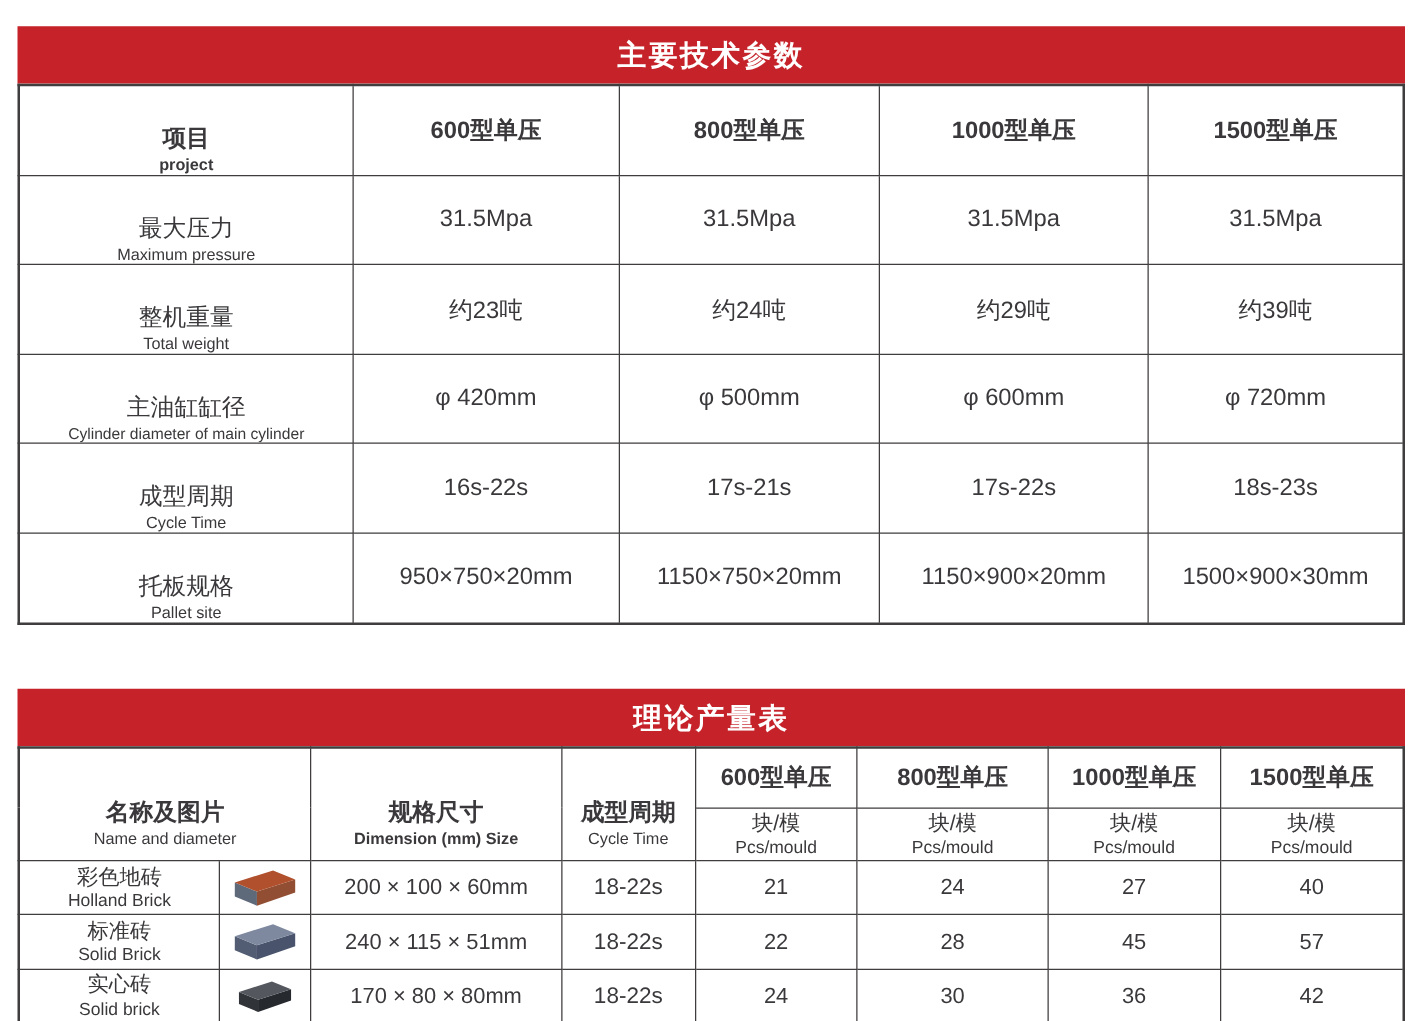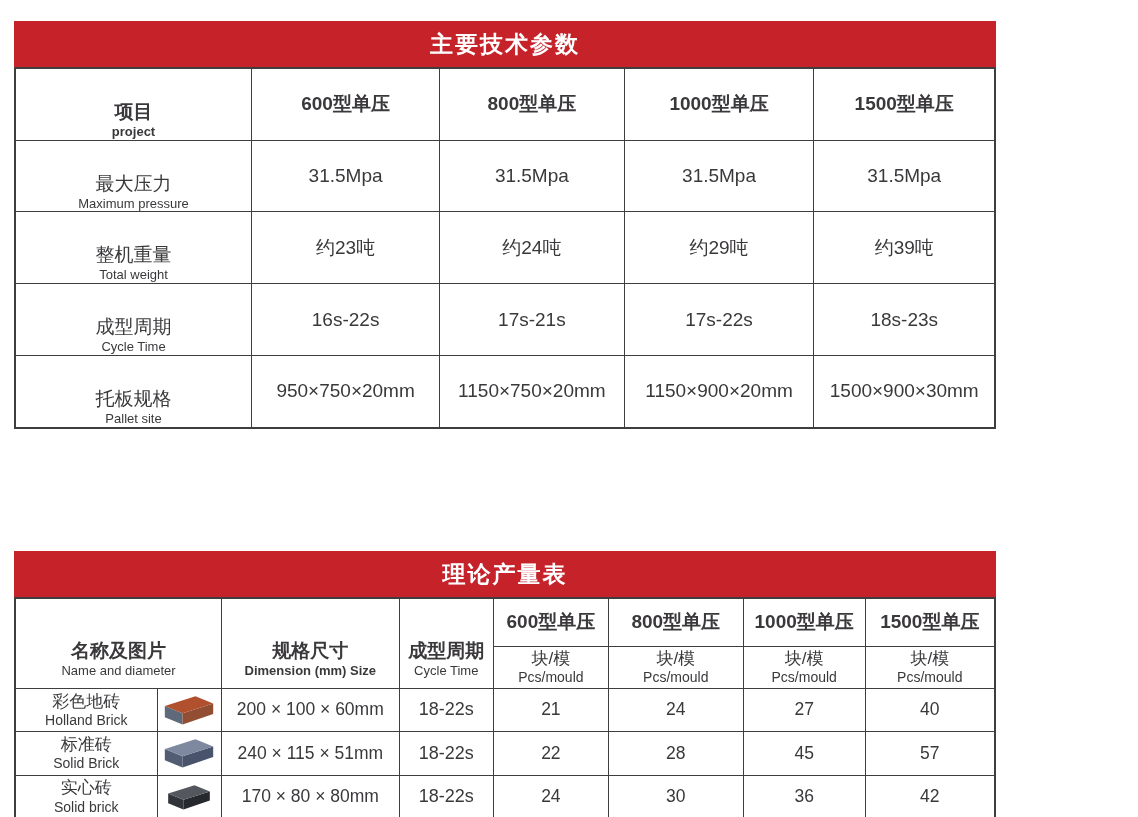--- a/index.html
+++ b/index.html
@@ -12,21 +12,21 @@
   .sheet {
     position: relative;
     width: 1138px;
     height: 817px;
     background: #ffffff;
     overflow: hidden;
   }
   .tblwrap {
     position: absolute;
     left: 14px;
-    width: 982px;
+    width: 1110px;
   }
   #t1 { top: 21px; }
   #t2 { top: 551px; }
 
   .titlebar {
     height: 46px;
     background: #c5222a;
     color: #ffffff;
     font-size: 23px;
     font-weight: bold;
@@ -115,20 +115,30 @@
         </tr>
         <tr>
           <th>
             <div class="zh">整机重量</div>
             <div class="en">Total weight</div>
           </th>
           <td class="val">约23吨</td>
           <td class="val">约24吨</td>
           <td class="val">约29吨</td>
           <td class="val">约39吨</td>
+        </tr>
+        <tr>
+          <th>
+            <div class="zh">主油缸缸径</div>
+            <div class="en en-long">Cylinder diameter of main cylinder</div>
+          </th>
+          <td class="val">φ 420mm</td>
+          <td class="val">φ 500mm</td>
+          <td class="val">φ 600mm</td>
+          <td class="val">φ 720mm</td>
         </tr>
         <tr>
           <th>
             <div class="zh">成型周期</div>
             <div class="en">Cycle Time</div>
           </th>
           <td class="val">16s-22s</td>
           <td class="val">17s-21s</td>
           <td class="val">17s-22s</td>
           <td class="val">18s-23s</td>

